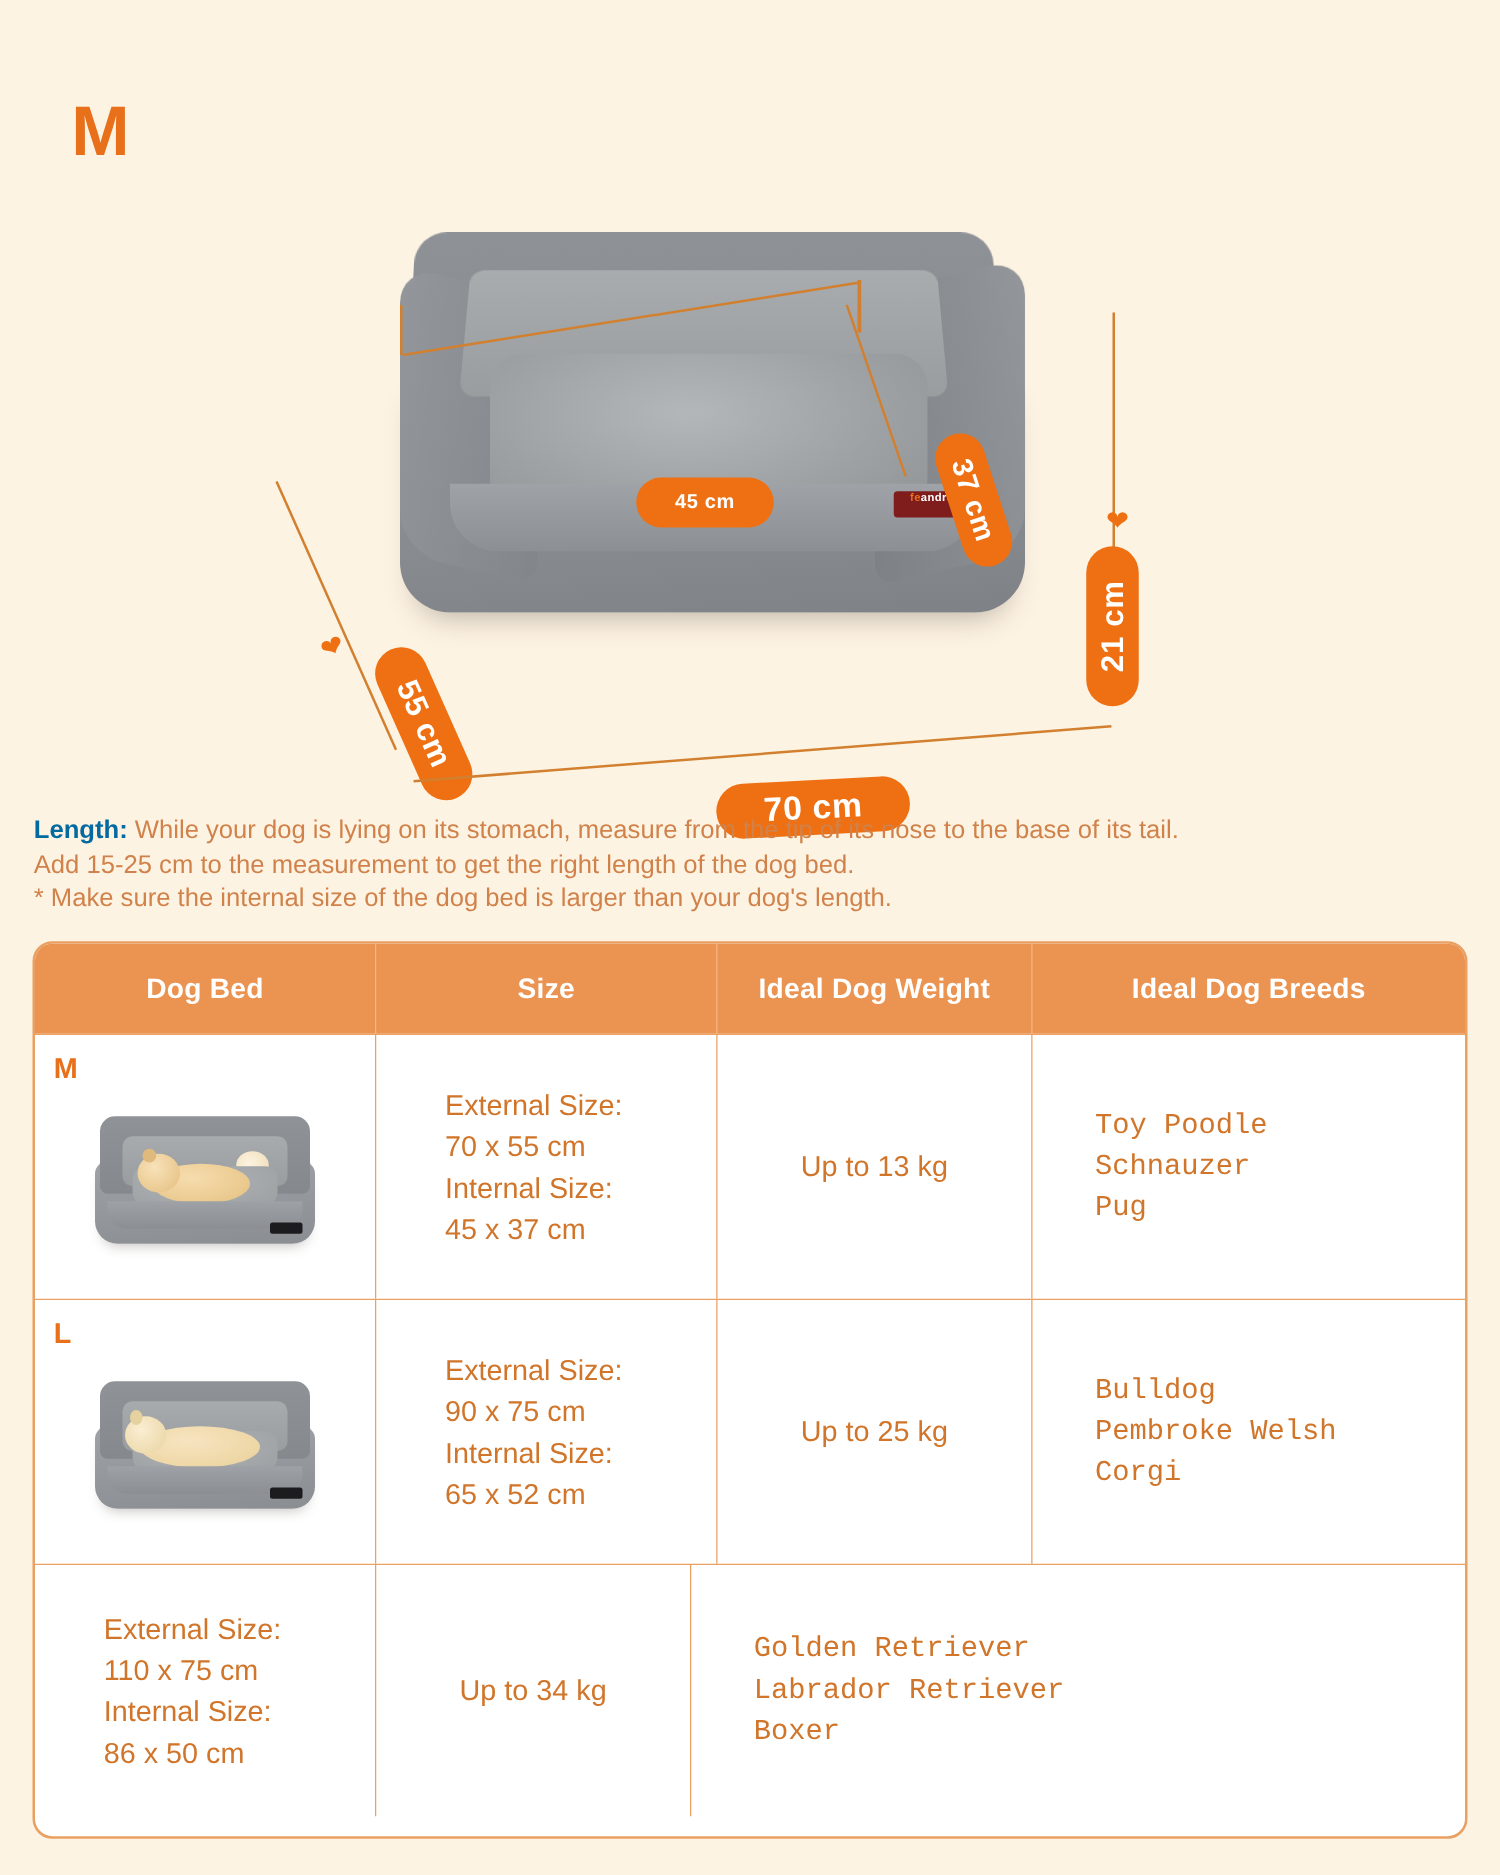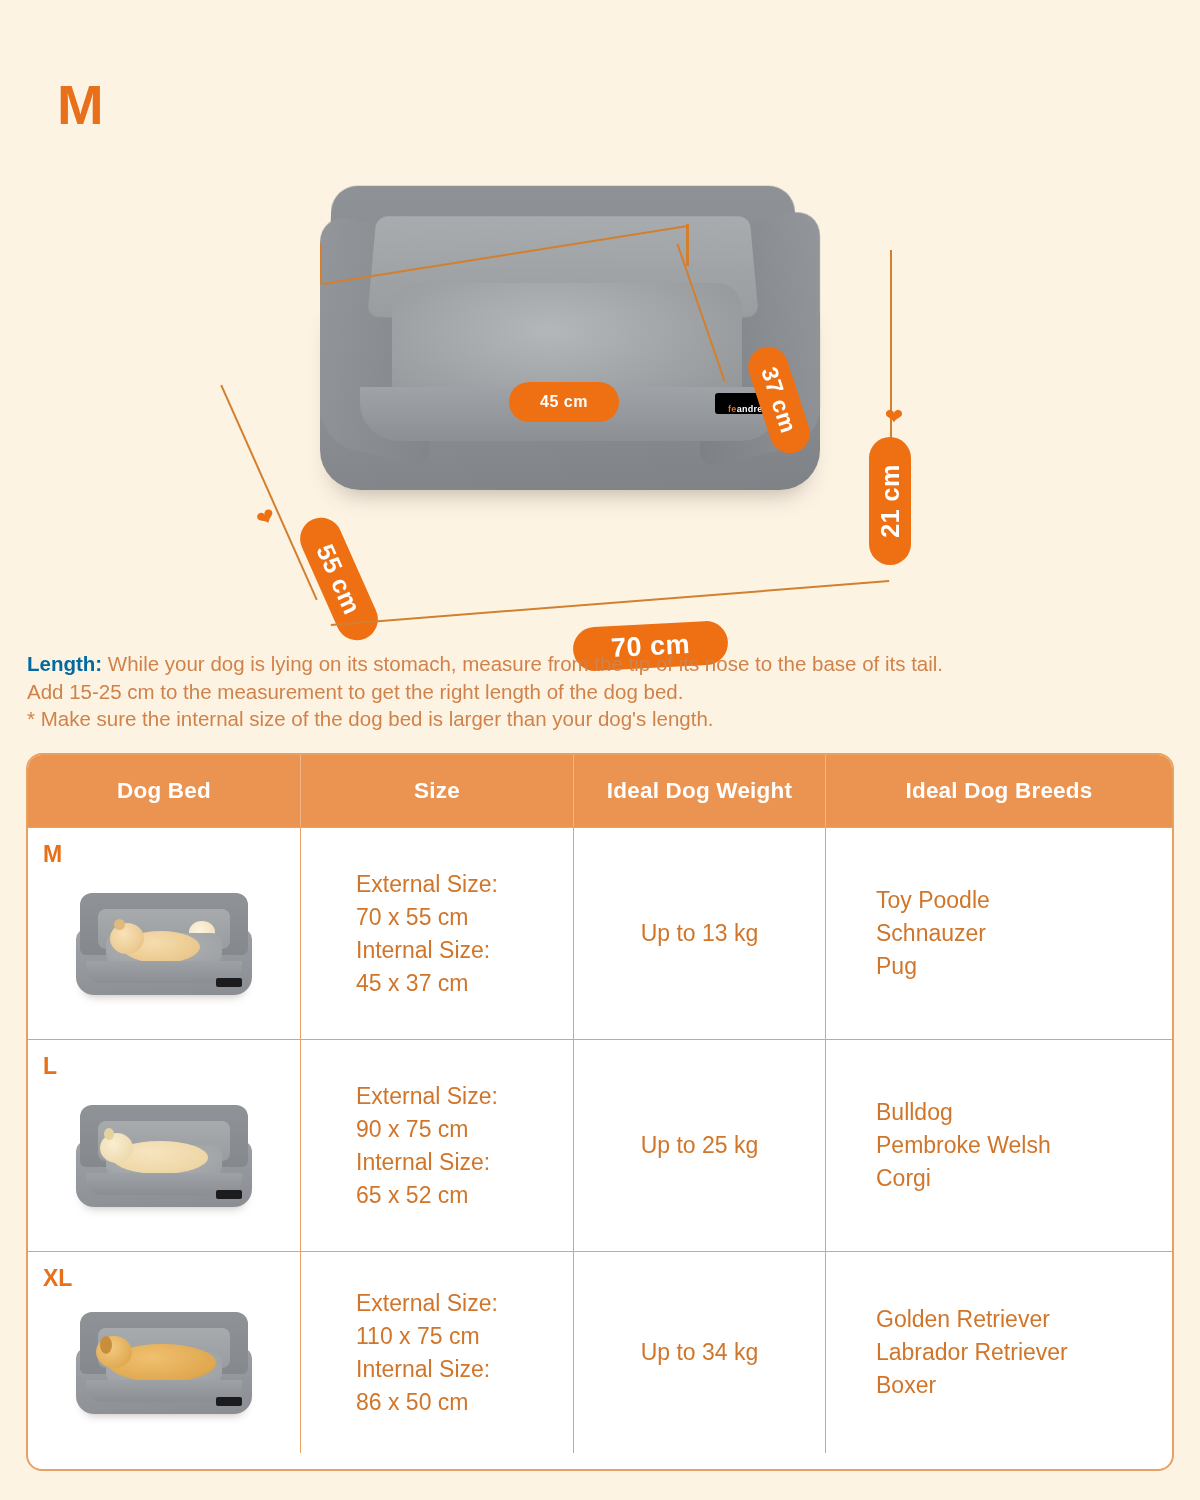--- a/index.html
+++ b/index.html
@@ -58,22 +58,22 @@
     background: radial-gradient(ellipse at 45% 35%, #b4b7b9 0%, #9fa2a4 55%, #8f9294 100%);
     border-radius: 26px 26px 34px 34px;
   }
   .bed-front-lip {
     position: absolute; left: 60px; top: 222px; width: 420px; height: 54px;
     background: linear-gradient(180deg,#9fa2a6 0%, #8c8f93 100%);
     border-radius: 0 0 38px 38px;
   }
   .bed-logo {
     position: absolute; left: 415px; top: 228px; width: 66px; height: 21px;
-    background: #000000; border-radius: 3px;
-    display: flex; align-items: flex-end; justify-content: center;
+    background: #7f1d1d; border-radius: 3px;
+    display: flex; align-items: flex-start; justify-content: center;
     font-size: 9px; font-weight: bold; letter-spacing: .3px;
   }
   .bed-logo .lg-a { color: #e8701a; }
   .bed-logo .lg-b { color: #ffffff; }
 
   
   .meas-line { position: absolute; background: #d2802f; }
   .pill {
     position: absolute;
     background: #ee7012; color: #fff;
@@ -134,21 +134,21 @@
   .trow { display: flex; border-top: 1px solid #e9a063; }
   .trow.r1 { height: 212px; } .trow.r2 { height: 212px; } .trow.r3 { height: 202px; }
   .td {
     position: relative;
     display: flex; align-items: center; justify-content: center;
     border-right: 1px solid #e9a063;
     font-size: 23px; color: #d0752a; line-height: 33px;
   }
   .td:last-child { border-right: none; }
   .td.sizecell, .td.breedcell { justify-content: flex-start; padding-left: 55px; }
-  .td.breedcell { padding-left: 50px; }
+  .td.breedcell { padding-left: 50px; font-family: Liberation Mono, monospace; }
 
   .rowlabel {
     position: absolute; left: 15px; top: 10px;
     font-size: 23px; font-weight: bold; color: #e8701a;
   }
   
   .thumb { position: relative; width: 200px; height: 120px; margin-top: 18px; }
   .t-body {
     position: absolute; left: 12px; top: 46px; width: 176px; height: 66px;
     background: linear-gradient(175deg,#9fa2a6 0%, #8a8d91 100%);
@@ -325,34 +325,20 @@
       <div class="td c4 breedcell">
         <div class="stack">
           <span>Bulldog</span>
           <span>Pembroke Welsh</span>
           <span>Corgi</span>
         </div>
       </div>
     </div>
 
     <div class="trow r3">
-      <div class="td c1">
-        <div class="rowlabel">XL</div>
-        <div class="thumb">
-          <div class="t-body"></div>
-          <div class="t-back"></div>
-          <div class="t-inner"></div>
-          <div class="t-cush"></div>
-          <div class="dog dog-xl-body"></div>
-          <div class="dog dog-xl-head"></div>
-          <div class="dog dog-xl-ear"></div>
-          <div class="t-lip"></div>
-          <div class="t-logo"></div>
-        </div>
-      </div>
       <div class="td c2 sizecell">
         <div class="stack">
           <span>External Size:</span>
           <span>110 x 75 cm</span>
           <span>Internal Size:</span>
           <span>86 x 50 cm</span>
         </div>
       </div>
       <div class="td c3">Up to 34 kg</div>
       <div class="td c4 breedcell">

